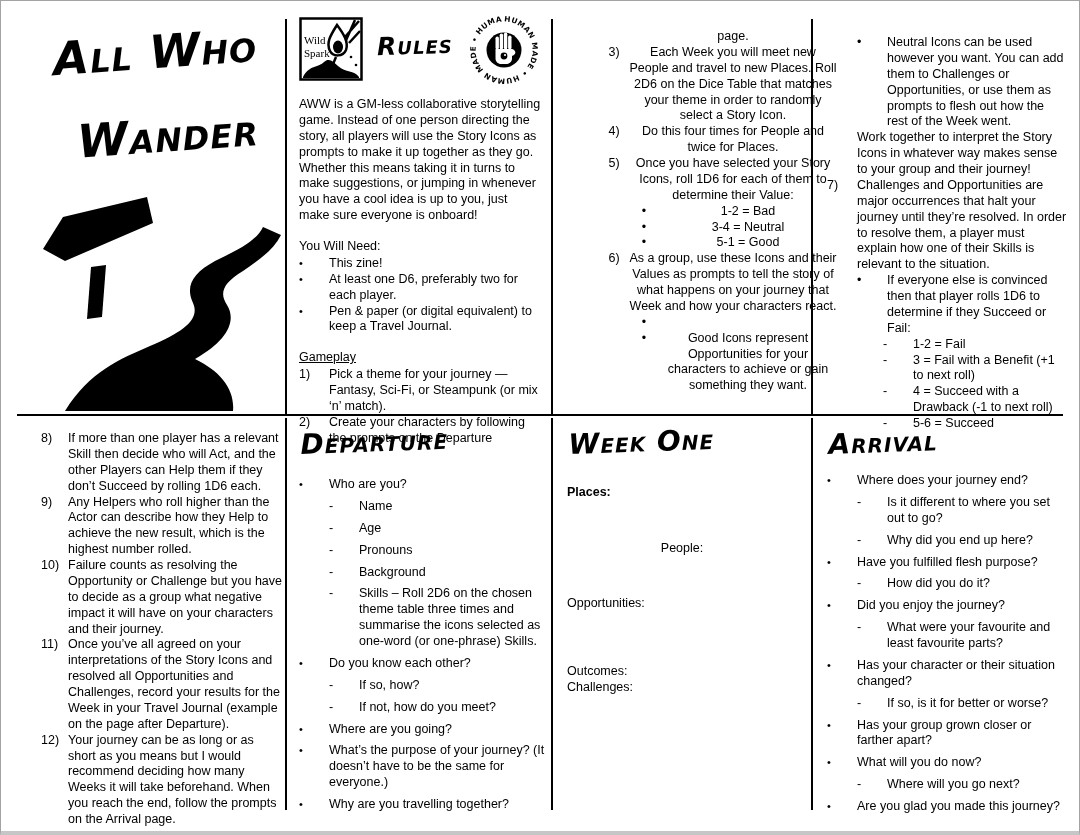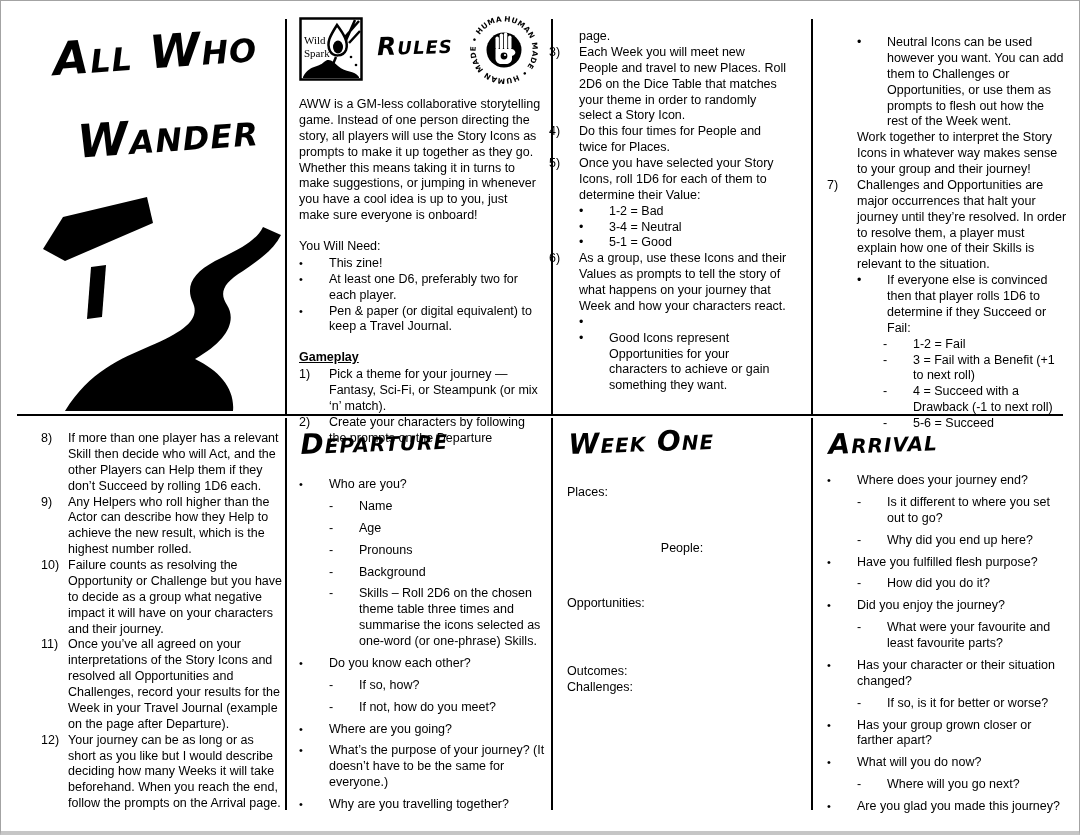--- a/index.html
+++ b/index.html
@@ -34,21 +34,21 @@
   .row.i2{padding-left:56px;}
   .row.i2 .m{flex-basis:30px;}
   .row .t{flex:1;}
   .narrow .row .m{flex:0 0 27px;}
   .numtext .row .m{font-size:12.5px;padding-top:0;}
   .spaced .row{margin-bottom:6px;}
   
   .rules-header{display:flex;justify-content:space-between;align-items:flex-start;height:70px;margin-bottom:10px;}
   .intro{margin:0 0 15px 0;}
   .need-label{margin:0 0 1px 0;}
-  .gameplay-label{text-decoration:underline;margin:15px 0 1px 0;font-weight:bold;}
+  .gameplay-label{text-decoration:underline;margin:15px 0 1px 0;}
   
   .wk-label{font-size:12.5px;}
   
   .logo-box{width:64px;height:64px;}
   .badge-box{width:74px;height:74px;margin-top:-4px;}
   svg text{font-family:"Liberation Serif",serif;}
   .badge-box svg text{font-family:"DejaVu Sans",sans-serif;font-weight:bold;}
 </style>
 </head>
 <body>
@@ -135,21 +135,21 @@
           <span class="m">1)</span>
           <span class="t">Pick a theme for your journey — Fantasy, Sci-Fi, or Steampunk (or mix ‘n’ match).</span>
         </div>
         <div class="row i0">
           <span class="m">2)</span>
           <span class="t">Create your characters by following the prompts on the Departure</span>
         </div>
       </div>
   </div>
 
-  <div class="panel" style="left:548px;top:28px;width:238px;">
+  <div class="panel" style="left:598px;top:28px;width:238px;text-align:center;">
     <div class="list numtext">
         <div class="row i0">
           <span class="m"></span>
           <span class="t">page.</span>
         </div>
         <div class="row i0">
           <span class="m">3)</span>
           <span class="t">Each Week you will meet new People and travel to new Places. Roll 2D6 on the Dice Table that matches your theme in order to randomly select a Story Icon.</span>
         </div>
         <div class="row i0">
@@ -236,21 +236,21 @@
         <div class="row i0">
           <span class="m">10)</span>
           <span class="t">Failure counts as resolving the Opportunity or Challenge but you have to decide as a group what negative impact it will have on your characters and their journey.</span>
         </div>
         <div class="row i0">
           <span class="m">11)</span>
           <span class="t">Once you’ve all agreed on your interpretations of the Story Icons and resolved all Opportunities and Challenges, record your results for the Week in your Travel Journal (example on the page after Departure).</span>
         </div>
         <div class="row i0">
           <span class="m">12)</span>
-          <span class="t">Your journey can be as long or as short as you like but I would describe deciding how many Weeks it will take beforehand. When you reach the end, follow the prompts on the Arrival page.</span>
+          <span class="t">Your journey can be as long or as short as you means but I would recommend deciding how many Weeks it will take beforehand. When you reach the end, follow the prompts on the Arrival page.</span>
         </div>
       </div>
   </div>
 
   <div class="panel" style="left:298px;top:428px;width:246px;">
     <div class="script col-head">Departure</div>
     <div class="list spaced">
         <div class="row i0">
           <span class="m">•</span>
           <span class="t">Who are you?</span>
@@ -297,21 +297,21 @@
         </div>
         <div class="row i0">
           <span class="m">•</span>
           <span class="t">Why are you travelling together?</span>
         </div>
       </div>
   </div>
 
   <div class="panel" style="left:566px;top:428px;width:230px;">
     <div class="script col-head" style="margin-bottom:26px;">Week One</div>
-    <div class="wk-label" style="margin-bottom:40px;">Places:</div>
+    <div class="wk-label" style="margin-bottom:40px;font-weight:bold;">Places:</div>
     <div class="wk-label" style="margin-bottom:39px;text-align:center;">People:</div>
     <div class="wk-label" style="margin-bottom:52px;">Opportunities:</div>
     <div class="wk-label">Outcomes:</div>
     <div class="wk-label" style="margin-bottom:51px;">Challenges:</div>
   </div>
 
   <div class="panel" style="left:826px;top:428px;width:240px;">
     <div class="script col-head" style="margin-bottom:14px;">Arrival</div>
     <div class="list spaced">
         <div class="row i0">

